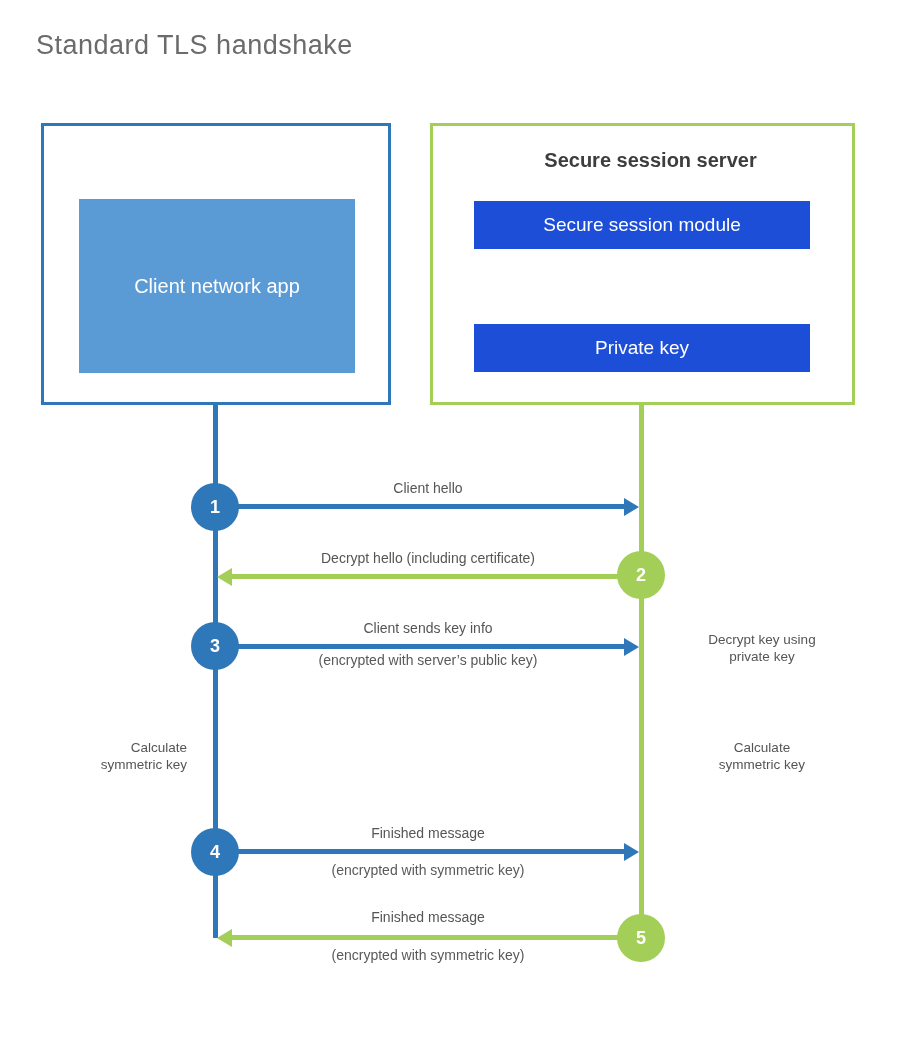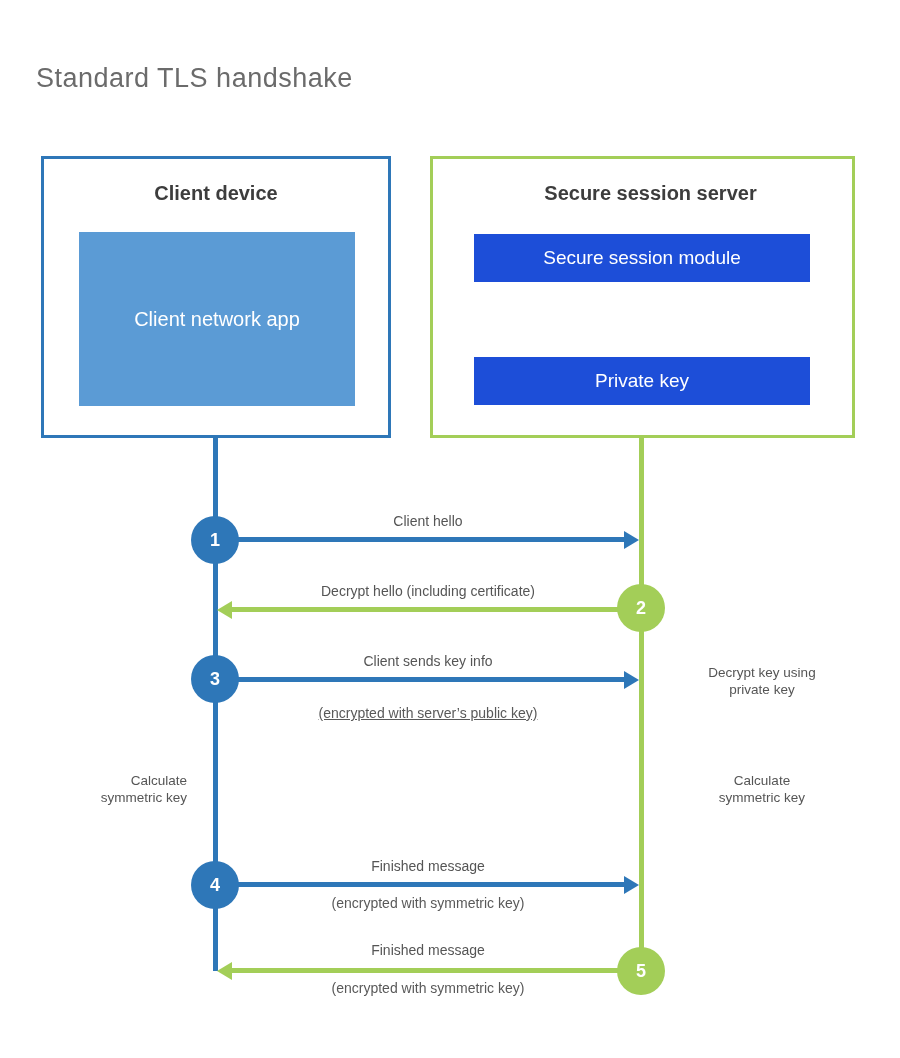--- a/index.html
+++ b/index.html
@@ -1,20 +1,20 @@
 <!DOCTYPE html>
 <html><head>
 <meta charset="utf-8">
 <style>
   html,body{margin:0;padding:0;background:#ffffff;}
   #canvas{
     position:relative;width:900px;height:1058px;background:#ffffff;overflow:hidden;
     font-family:"Liberation Sans","DejaVu Sans",sans-serif;
   }
-  .abs{position:absolute;margin-top:33px;}
+  .abs{position:absolute;}
   
   .page-title{left:36px;top:30px;font-size:27px;font-weight:300;color:#6b6b6b;letter-spacing:.5px;}
   
   .actor-box{box-sizing:border-box;border-width:3px;border-style:solid;background:#ffffff;}
   .client-box{left:41px;top:123px;width:350px;height:282px;border-color:#2e77b8;}
   .server-box{left:430px;top:123px;width:425px;height:282px;border-color:#a3ce58;}
   .box-title{font-size:20px;font-weight:bold;color:#3d3d3d;text-align:center;}
   .client-box-title{left:41px;top:149px;width:350px;}
   .server-box-title{left:430px;top:149px;width:425px;padding-left:8px;}
   .client-app{
@@ -56,21 +56,20 @@
   .note.right{left:677px;width:170px;text-align:center;}
 </style>
 </head>
 <body>
 
 <div id="canvas">
 
   <div class="abs page-title">Standard TLS handshake</div>
 
   <div class="abs actor-box client-box"></div>
-  <div class="abs box-title client-box-title">Client device</div>
   <div class="abs client-app">
     <span>Client network app</span>
   </div>
 
   <div class="abs actor-box server-box"></div>
   <div class="abs box-title server-box-title">Secure session server</div>
   <div class="abs server-bar" style="top:201px;">Secure session module</div>
   <div class="abs server-bar" style="top:324px;">Private key</div>
 
   <div class="abs vline blue"></div>
@@ -91,21 +90,21 @@
     <div class="abs msg-label" style="top:550px;">Decrypt hello (including certificate)</div>
     <div class="abs circle green" style="left:617px;top:551px;">
       <span>2</span>
     </div>
   </div>
 
   <div>
     <div class="abs hline blue" style="left:216px;top:644px;width:410px;"></div>
     <div class="abs head right blue" style="left:624px;top:638px;"></div>
     <div class="abs msg-label" style="top:620px;">Client sends key info</div>
-    <div class="abs msg-sub" style="top:672px;text-decoration:underline;">(encrypted with server’s public key)</div>
+    <div class="abs msg-sub" style="top:652px;">(encrypted with server’s public key)</div>
     <div class="abs circle blue" style="left:191px;top:622px;">
       <span>3</span>
     </div>
   </div>
 
   <div class="abs note right" style="top:631px;">Decrypt key using
 private key</div>
   <div class="abs note left" style="top:739px;">Calculate
 symmetric key</div>
   <div class="abs note right" style="top:739px;">Calculate

